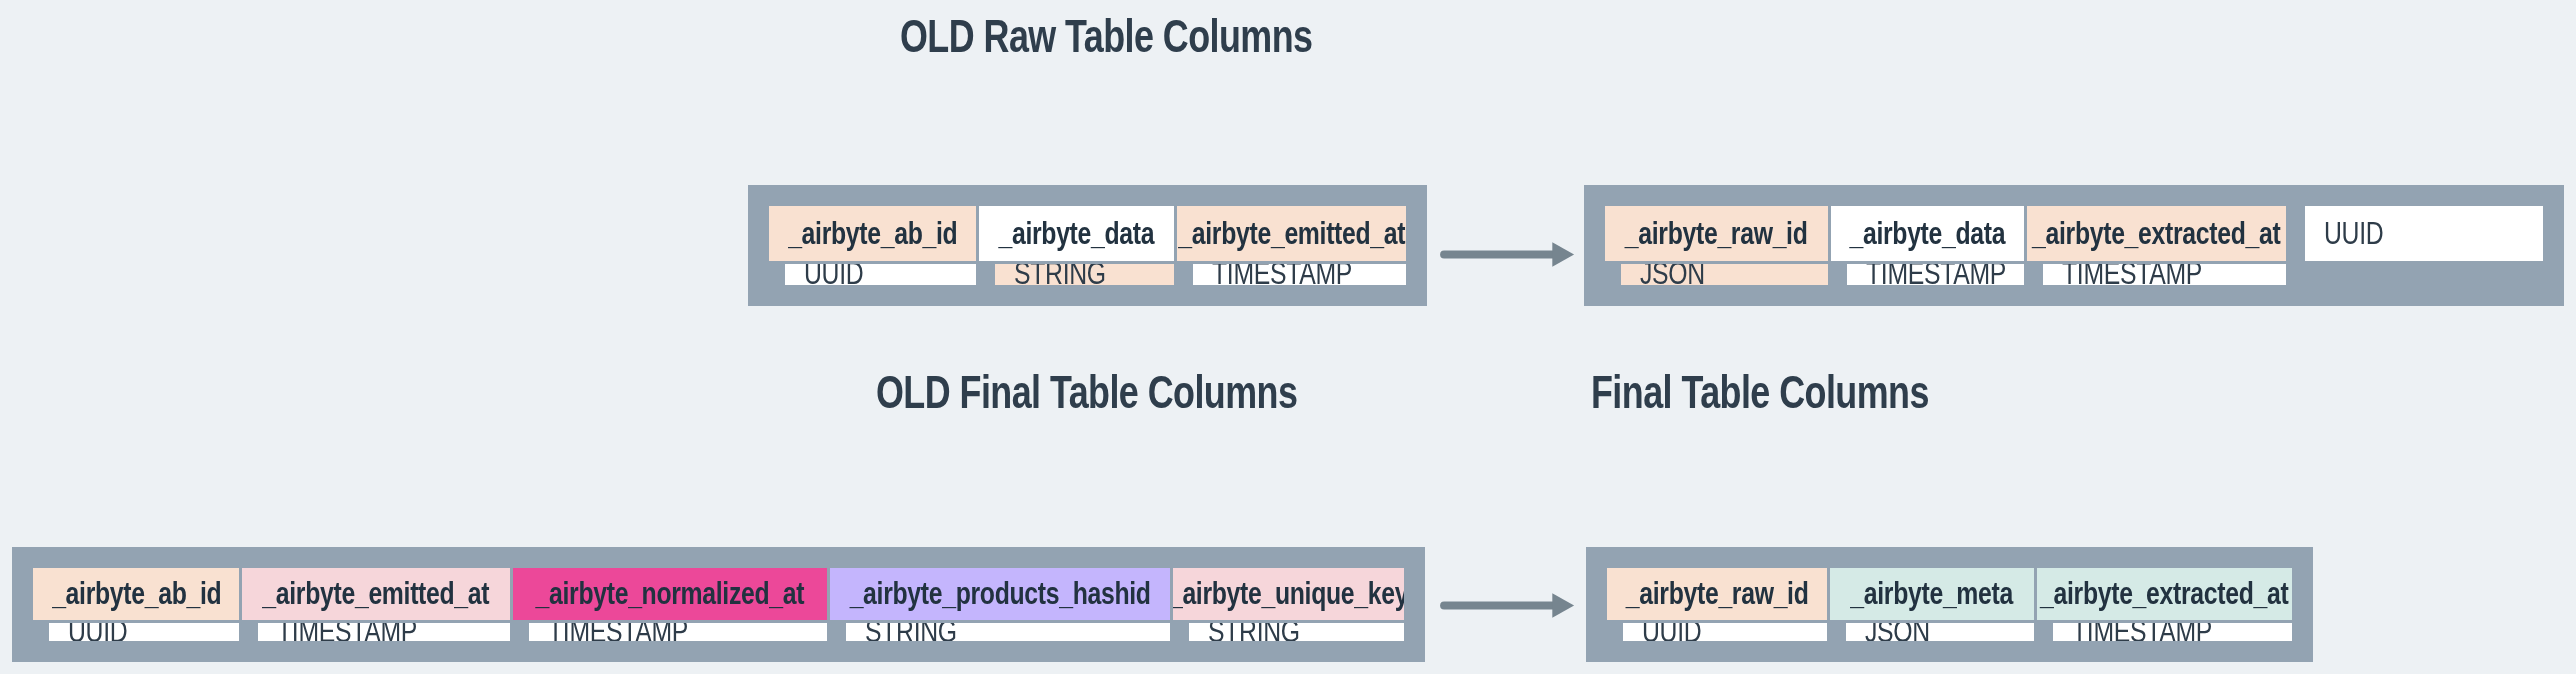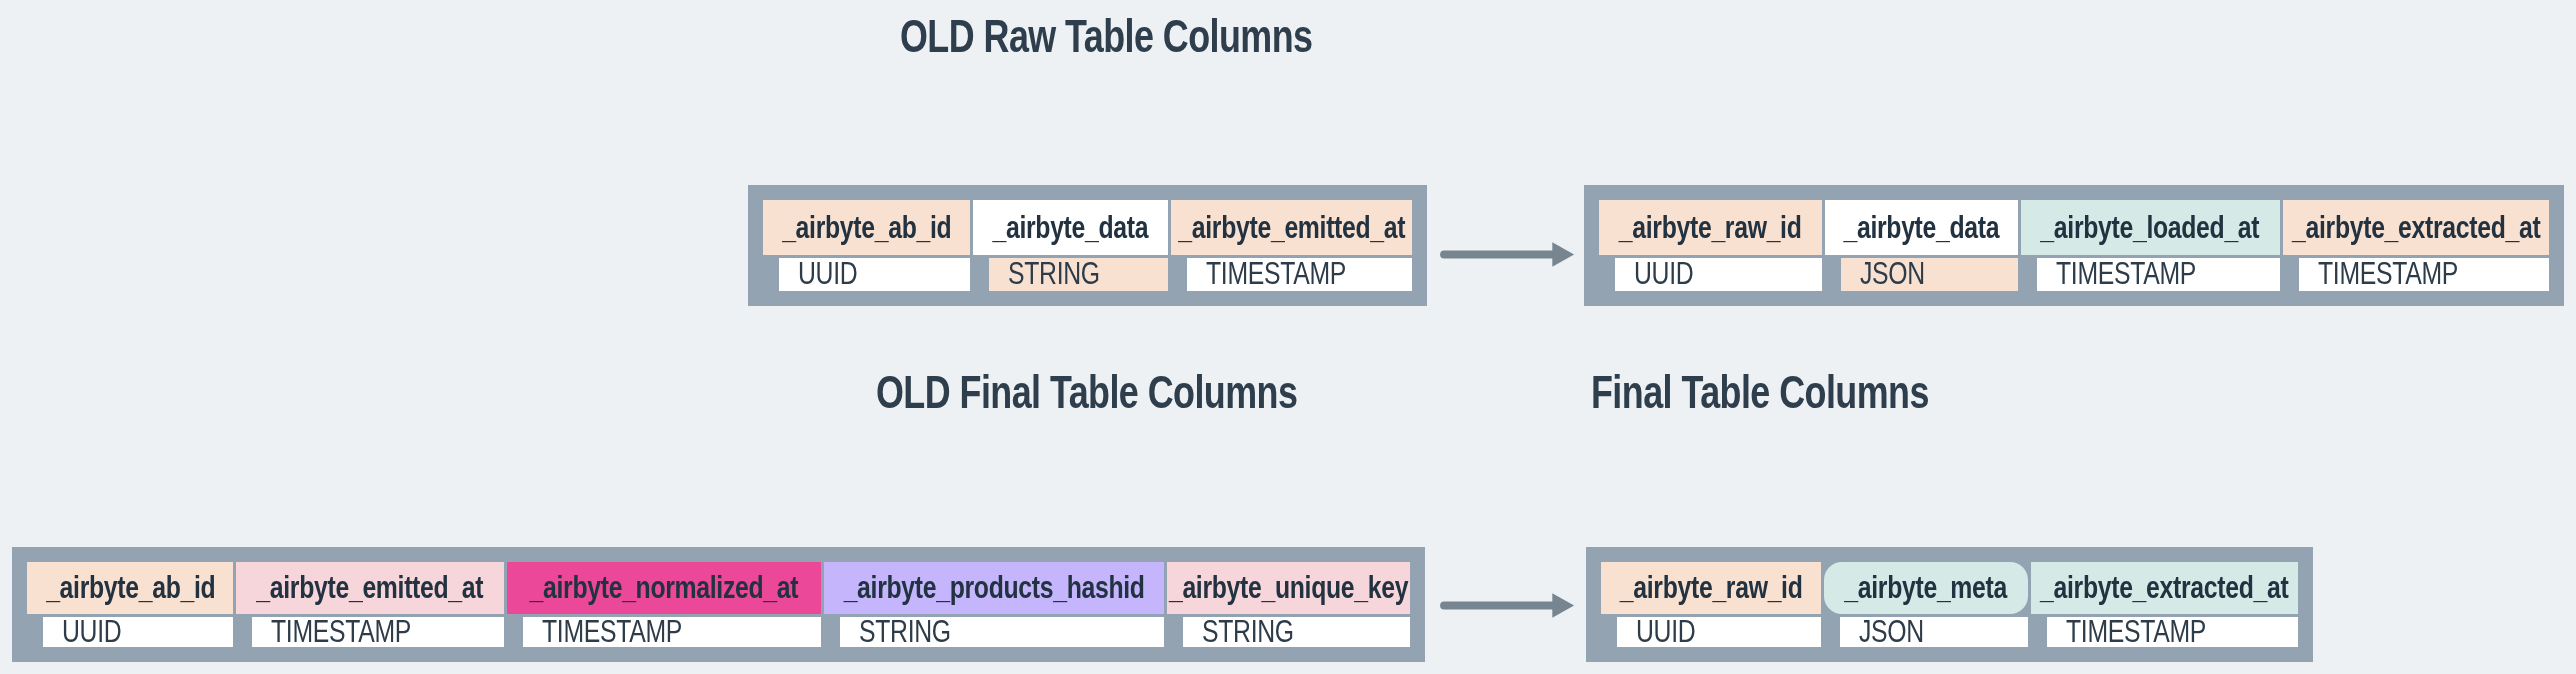--- a/index.html
+++ b/index.html
@@ -36,21 +36,21 @@
   #title-0 { left: 900px; top: 11px; }
   #title-1 { left: 1603px; top: 11px; }
   #title-2 { left: 876px; top: 367px; }
   #title-3 { left: 1591px; top: 367px; }
   
   .tbl {
     position: absolute;
     display: grid;
     box-sizing: border-box;
     background: #93a3b2;       
-    padding: 15px;
+    padding: 21px;
     gap: 2.9px;
   }
   #tbl-0 { left: 748px; top: 185px; width: 679px;  height: 121px; grid-template-columns: 207px 195px 1fr;             grid-template-rows: 55px 1fr; }
   #tbl-1 { left: 1584px; top: 185px; width: 980px; height: 121px; grid-template-columns: 223px 193px 259px 1fr;       grid-template-rows: 55px 1fr; }
   #tbl-2 { left: 12.4px;   top: 547px; width: 1413px; height: 115px; grid-template-columns: 206px 268px 314px 340px 1fr; grid-template-rows: 52px 1fr; }
   #tbl-3 { left: 1586px; top: 547px; width: 727px; height: 115px; grid-template-columns: 220px 204px 1fr;             grid-template-rows: 52px 1fr; }
   .cell {
     display: flex;
     align-items: center;
     min-width: 0;
@@ -119,23 +119,20 @@
         <span class="ctext">TIMESTAMP</span>
       </div>
     </div>
   <div class="tbl" id="tbl-1">
       <div class="cell hdr" style="background: rgb(249, 225, 209);">
         <span class="ctext">_airbyte_raw_id</span>
       </div>
       <div class="cell hdr" style="background: rgb(255, 255, 255);">
         <span class="ctext">_airbyte_data</span>
       </div>
-      <div class="cell hdr" style="background: rgb(213, 234, 230);">
-        <span class="ctext">_airbyte_loaded_at</span>
-      </div>
       <div class="cell hdr" style="background: rgb(249, 225, 209);">
         <span class="ctext">_airbyte_extracted_at</span>
       </div>
       <div class="cell val" style="background: rgb(255, 255, 255);">
         <span class="ctext">UUID</span>
       </div>
       <div class="cell val" style="background: rgb(249, 225, 209);">
         <span class="ctext">JSON</span>
       </div>
       <div class="cell val" style="background: rgb(255, 255, 255);">
@@ -174,21 +171,21 @@
         <span class="ctext">STRING</span>
       </div>
       <div class="cell val" style="background: rgb(255, 255, 255);">
         <span class="ctext">STRING</span>
       </div>
     </div>
   <div class="tbl" id="tbl-3">
       <div class="cell hdr" style="background: rgb(249, 225, 209);">
         <span class="ctext">_airbyte_raw_id</span>
       </div>
-      <div class="cell hdr" style="background: rgb(213, 234, 230); border-radius: 18px;">
+      <div class="cell hdr" style="background: rgb(213, 234, 230);">
         <span class="ctext">_airbyte_meta</span>
       </div>
       <div class="cell hdr" style="background: rgb(213, 234, 230);">
         <span class="ctext">_airbyte_extracted_at</span>
       </div>
       <div class="cell val" style="background: rgb(255, 255, 255);">
         <span class="ctext">UUID</span>
       </div>
       <div class="cell val" style="background: rgb(255, 255, 255);">
         <span class="ctext">JSON</span>

